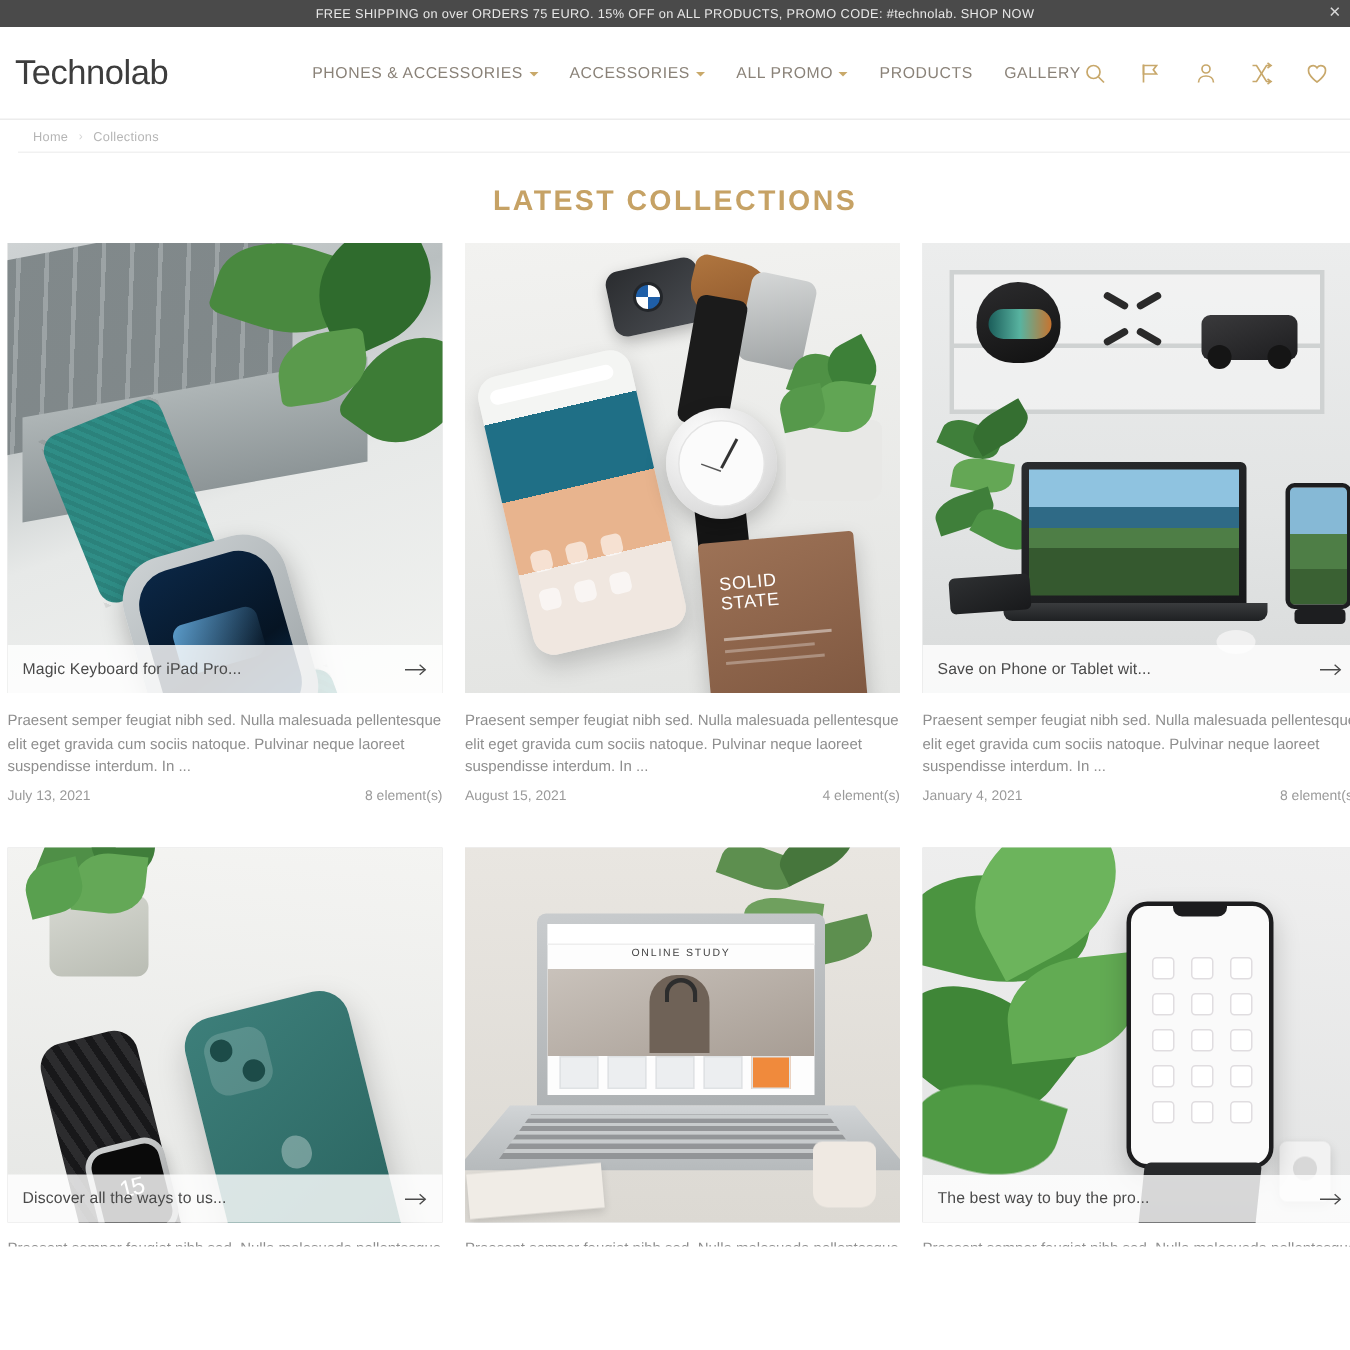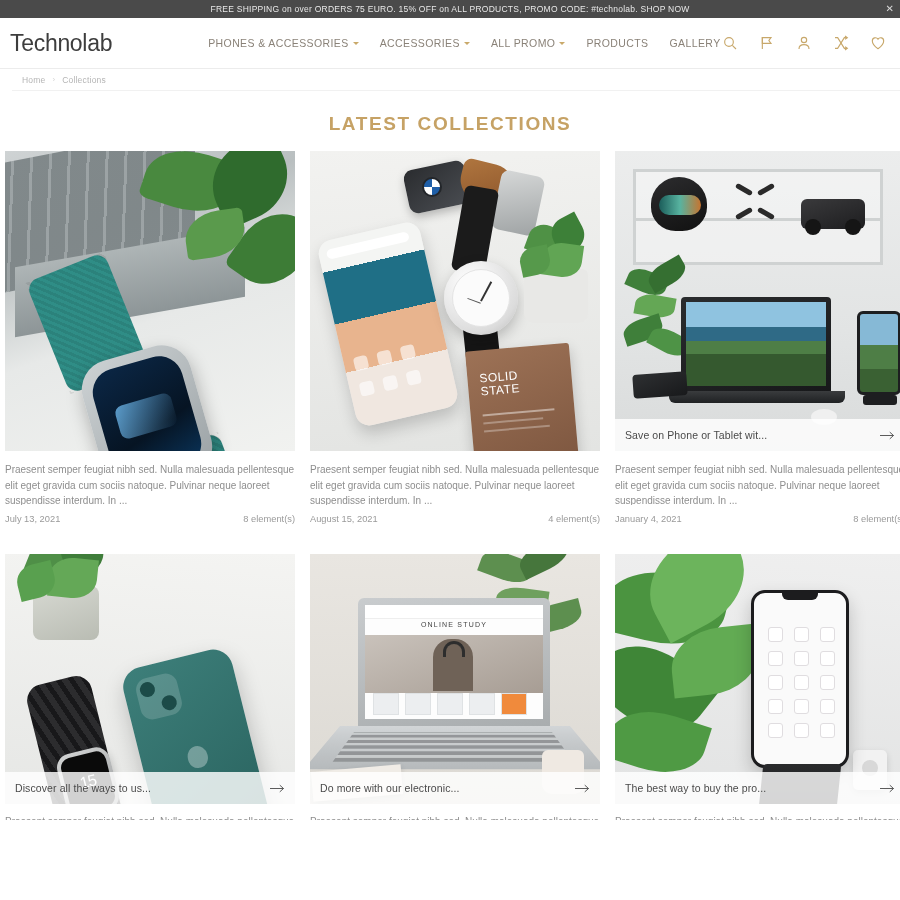--- a/index.html
+++ b/index.html
@@ -31,21 +31,21 @@
     right: 6px; top: 50%;
     transform: translateY(-50%);
     font-size: 10px;
     color: #d8d8d8;
     line-height: 1;
     cursor: pointer;
   }
 
   
   .header {
-    height: 51px;
+    height: 62px;
     background: #fff;
     display: flex;
     align-items: center;
     padding: 0 14px 0 10px;
     border-bottom: 1px solid #ececec;
   }
   .logo {
     font-size: 23px;
     color: #3d3d3d;
     letter-spacing: -0.3px;
@@ -424,20 +424,29 @@
         <div class="band-t">
             <div class="band-tex"></div>
           </div>
         <div class="band-b">
             <div class="band-tex"></div>
           </div>
         <div class="watch-body"></div>
           <div class="watch-face"></div>
           <div class="watch-gl"></div>
       </div>
+      <div class="card-overlay">
+        <span class="card-overlay-title">Magic Keyboard for iPad Pro...</span>
+        <span class="card-arrow">
+          <svg width="15" height="11" viewBox="0 0 20 12" fill="none" stroke="currentColor" stroke-width="1.2">
+            <line x1="0" y1="6" x2="18" y2="6"></line>
+              <polyline points="13,1.5 18,6 13,10.5"></polyline>
+          </svg>
+        </span>
+      </div>
     </div>
     <div class="card-desc">Praesent semper feugiat nibh sed. Nulla malesuada pellentesque elit eget gravida cum sociis natoque. Pulvinar neque laoreet suspendisse interdum. In ...</div>
     <div class="card-meta">
       <span>July 13, 2021</span>
       <span>8 element(s)</span>
     </div>
   </div>
 
   <div class="card">
     <div class="card-media">
@@ -583,29 +592,20 @@
               <div class="card c3"></div>
             <div class="card c4"></div>
               <div class="card c5"></div>
           </div>
         </div>
         <div class="base"></div>
         <div class="keys"></div>
         <div class="book"></div>
         <div class="cupcake"></div>
       </div>
-      <div class="card-overlay">
-        <span class="card-overlay-title">Do more with our electronic...</span>
-        <span class="card-arrow">
-          <svg width="15" height="11" viewBox="0 0 20 12" fill="none" stroke="currentColor" stroke-width="1.2">
-            <line x1="0" y1="6" x2="18" y2="6"></line>
-              <polyline points="13,1.5 18,6 13,10.5"></polyline>
-          </svg>
-        </span>
-      </div>
     </div>
     <div class="card-desc one-line">Praesent semper feugiat nibh sed. Nulla malesuada pellentesque</div>
   </div>
 
   <div class="card">
     <div class="card-media short">
       <div class="ph p6">
         <div class="bigleaf b1"></div>
           <div class="bigleaf b2"></div>
           <div class="bigleaf b3"></div>

